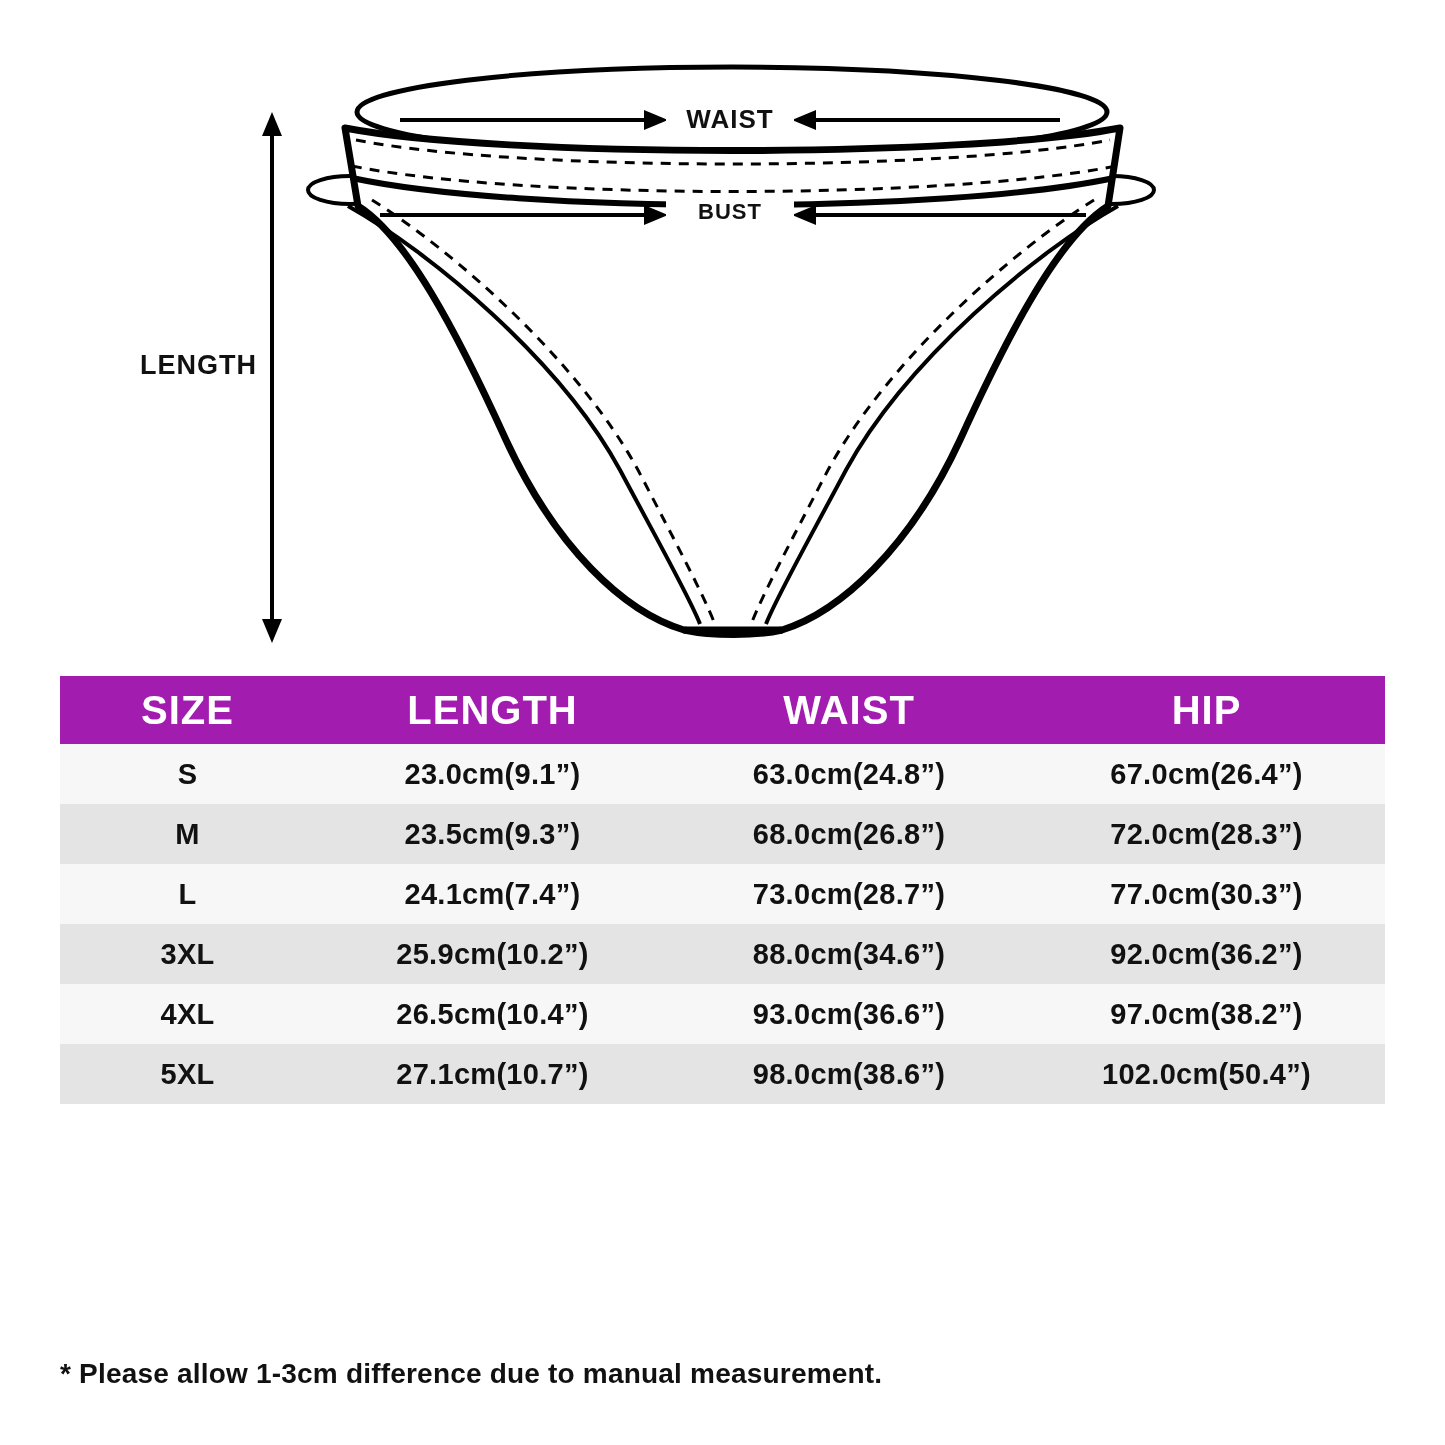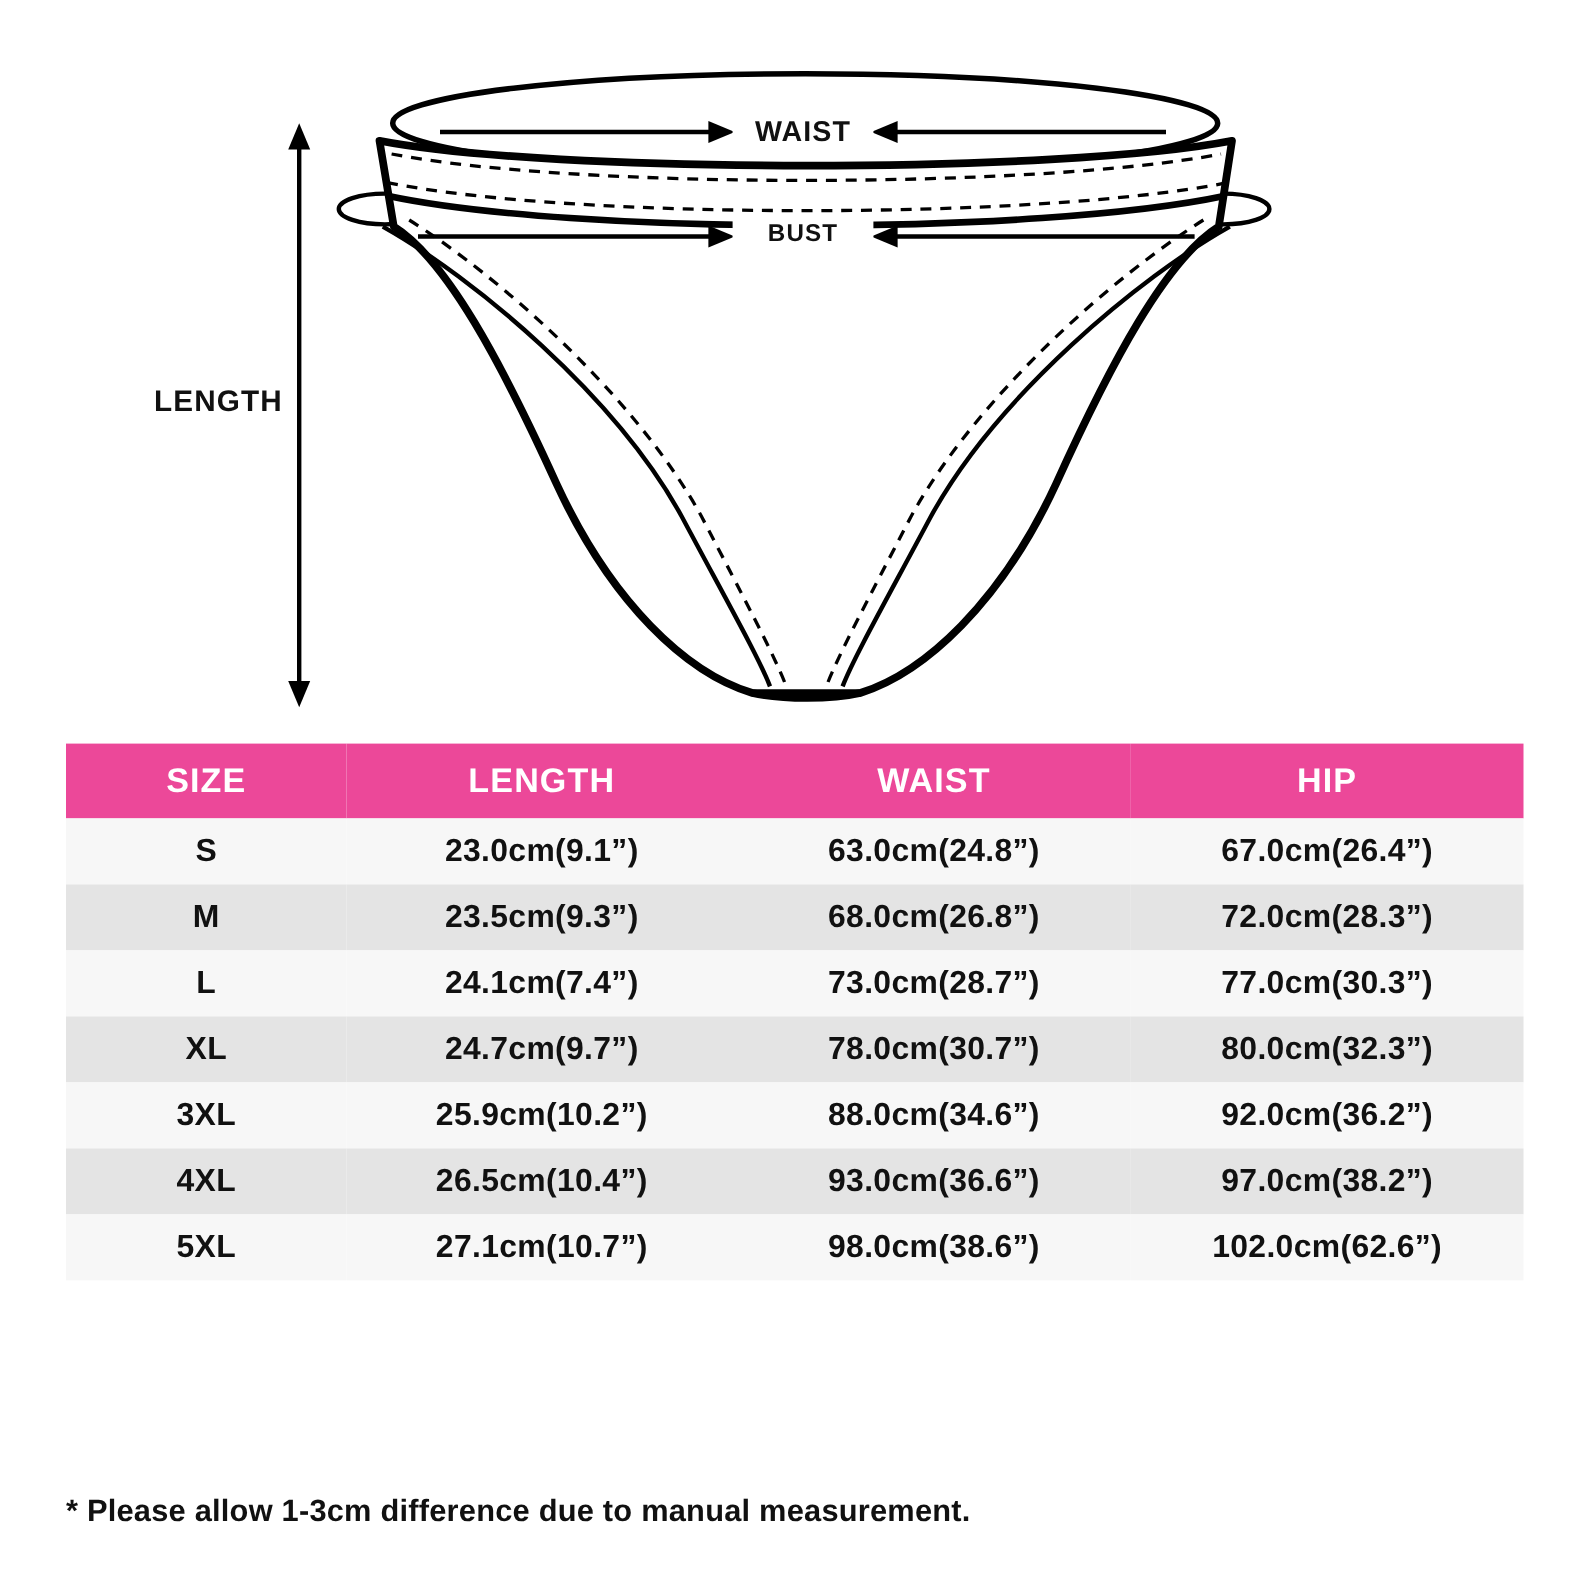--- a/index.html
+++ b/index.html
@@ -54,23 +54,23 @@
     width: 1325px;
     table-layout: fixed;
   }
   table.size-table th,
   table.size-table td {
     text-align: center;
     font-weight: bold;
     font-family: "Liberation Sans", sans-serif;
   }
   table.size-table thead th {
-    background: #ec4899;
+    background: #a21caf;
     color: #ffffff;
-    font-size: 31px;
+    font-size: 40px;
     letter-spacing: 1px;
     height: 66px;
     vertical-align: middle;
   }
   table.size-table tbody td {
     font-size: 29px;
     color: #111111;
     height: 58px;
     vertical-align: middle;
     letter-spacing: 0.3px;
@@ -204,42 +204,36 @@
           <td>68.0cm(26.8”)</td>
           <td>72.0cm(28.3”)</td>
         </tr>
         <tr>
           <td>L</td>
           <td>24.1cm(7.4”)</td>
           <td>73.0cm(28.7”)</td>
           <td>77.0cm(30.3”)</td>
         </tr>
         <tr>
-          <td>XL</td>
-          <td>24.7cm(9.7”)</td>
-          <td>78.0cm(30.7”)</td>
-          <td>80.0cm(32.3”)</td>
-        </tr>
-        <tr>
           <td>3XL</td>
           <td>25.9cm(10.2”)</td>
           <td>88.0cm(34.6”)</td>
           <td>92.0cm(36.2”)</td>
         </tr>
         <tr>
           <td>4XL</td>
           <td>26.5cm(10.4”)</td>
           <td>93.0cm(36.6”)</td>
           <td>97.0cm(38.2”)</td>
         </tr>
         <tr>
           <td>5XL</td>
           <td>27.1cm(10.7”)</td>
           <td>98.0cm(38.6”)</td>
-          <td>102.0cm(62.6”)</td>
+          <td>102.0cm(50.4”)</td>
         </tr>
       </tbody>
     </table>
   </div>
 
   <div class="note">* Please allow 1-3cm difference due to manual measurement.</div>
 
 </div>
 
 </body></html>

